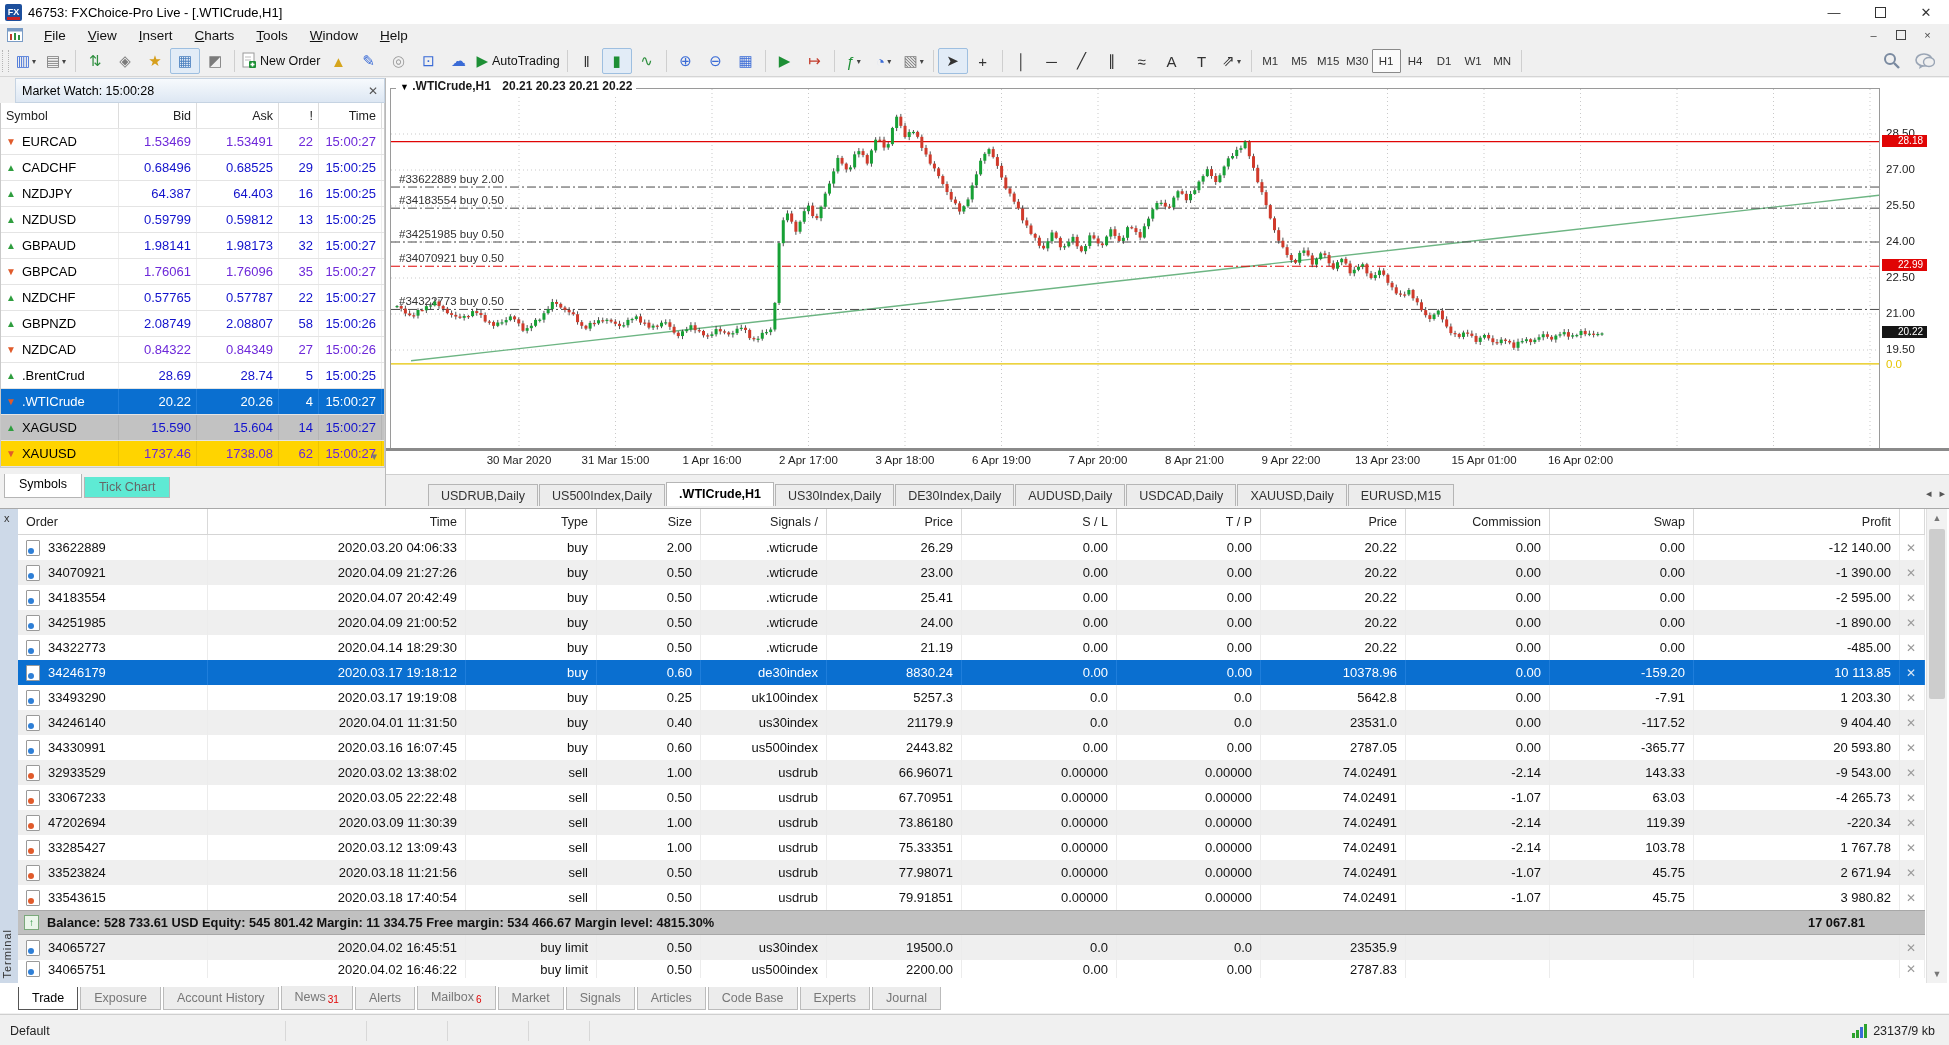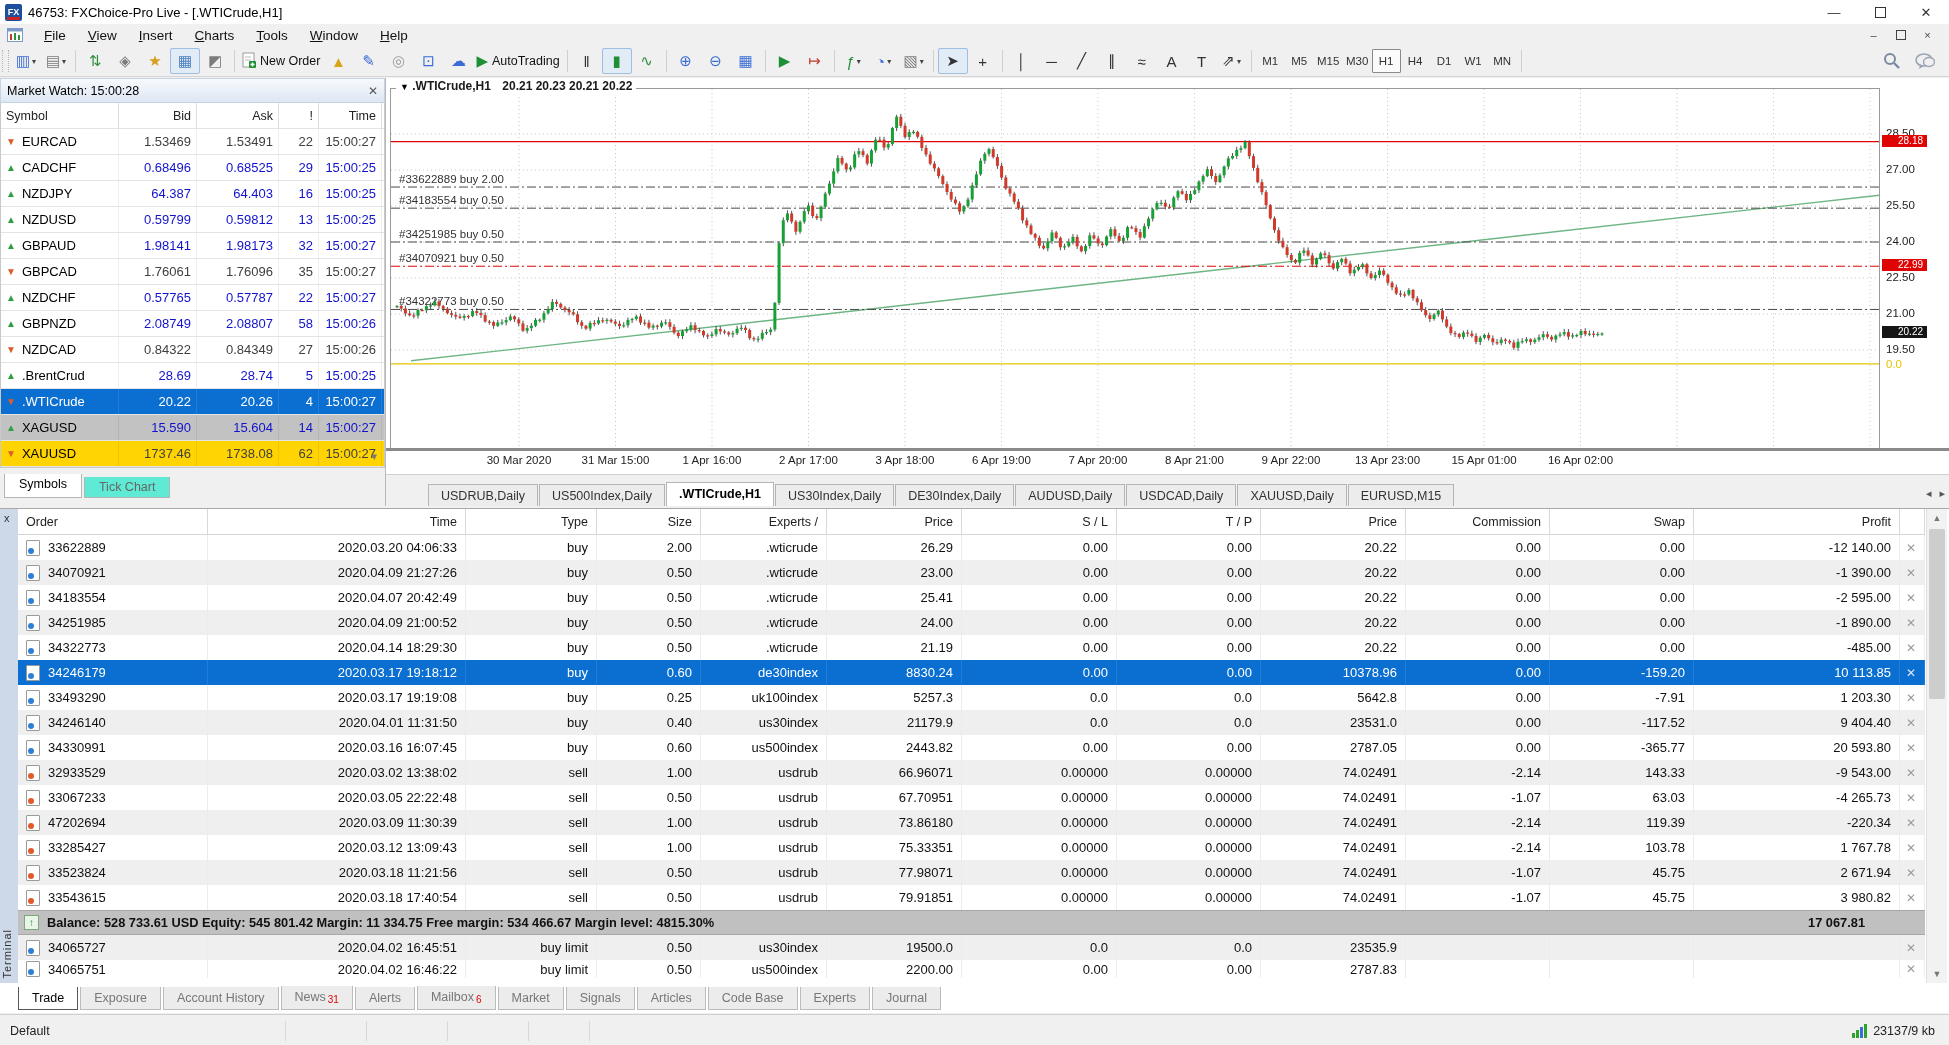--- a/index.html
+++ b/index.html
@@ -24,30 +24,30 @@
   .tb-sep{width:1px;height:22px;background:#cfcfcf;margin:0 4px;}
   .tb-grip{width:5px;height:22px;margin:0 2px;border-left:1px dotted #b5b5b5;border-right:1px dotted #b5b5b5;}
   .tbtn{min-width:24px;height:24px;display:flex;align-items:center;justify-content:center;font-size:15px;border:1px solid transparent;border-radius:2px;padding:0 2px;}
   .tbtn.pressed{background:#e2ecf7;border-color:#9ebfe0;}
   .tbtn .dd{font-size:8px;color:#444;margin-left:2px;}
   .tbtn-label{font-size:12.5px;margin-left:4px;color:#111;}
   .tf{min-width:27px;height:22px;display:flex;align-items:center;justify-content:center;font-size:11.5px;color:#333;border:1px solid transparent;}
   .tf.active{background:#fbfbfb;border-color:#8a8a8a;border-radius:1px;}
   
   #mwatch{position:absolute;left:0;top:78px;width:385px;height:428px;background:#f0f0f0;border-right:1px solid #b9b9b9;}
-  #mw-title{height:23px;background:linear-gradient(#f7fafd,#dde7f3);border:1px solid #c5d3e2;display:flex;align-items:center;padding:0 6px;font-size:12.5px;color:#000;}
+  #mw-title{height:23px;background:linear-gradient(#f7fafd,#dde7f3);border:1px solid #c5d3e2;display:flex;align-items:center;padding:0 6px;font-size:12.5px;color:#000;margin-left:15px;}
   #mw-close{margin-left:auto;color:#555;font-size:12px;}
   #mw-grid{background:#fff;border:1px solid #c9c9c9;border-top:none;}
   .mwr{display:grid;grid-template-columns:118px 78px 82px 40px 63px;height:25px;align-items:center;border-bottom:1px solid #e4e4e4;font-size:13px;}
   .mwr .c{padding:0 5px;text-align:right;overflow:hidden;white-space:nowrap;border-right:1px solid #eee;height:100%;display:flex;align-items:center;justify-content:flex-end;}
   .mwr .sym{justify-content:flex-start;text-align:left;color:#000;}
   .mwr.hdr{font-size:12.5px;color:#222;background:#fff;}
   .mwr.hdr .c{border-right:1px solid #ddd;color:#222;}
   .arrow{font-size:10px;margin-right:6px;}
-  .blue{color:#1212cc;} .red{color:#404040;}
+  .blue{color:#1212cc;} .red{color:#6d28d9;}
   .mwr.sel{background:#0a6fd0;} .mwr.sel .c{color:#fff!important;border-right-color:#1f7edb;}
   .mwr.silver{background:#c2c2c2;} .mwr.silver .c{border-right-color:#b5b5b5;}
   .mwr.gold{background:#ffd400;} .mwr.gold .c{border-right-color:#ecc400;}
   #mw-chev{position:absolute;right:8px;top:372px;color:#777;font-size:11px;}
   #mw-tabs{position:absolute;left:0;bottom:8px;display:flex;align-items:flex-end;padding-left:4px;}
   .ptab{padding:3px 14px;font-size:12.5px;color:#666;border:1px solid #b5b5b5;border-top:none;background:#5eead4;margin-right:2px;}
   .ptab.active{background:#fff;color:#000;border-top:none;height:17px;}
   
   #chartwin{position:absolute;left:386px;top:78px;width:1563px;height:428px;background:#fff;}
   #plot{position:absolute;left:4px;top:10px;width:1488px;height:360px;background:#fff;border:1px solid #9a9a9a;border-bottom:none;}
@@ -1118,21 +1118,21 @@
     <div id="term-strip">
       <div id="term-close">x</div>
       <div id="term-label">Terminal</div>
     </div>
     <div id="ttable">
         <div class="tr thead">
           <div class="tc left">Order</div>
           <div class="tc">Time</div>
           <div class="tc">Type</div>
           <div class="tc">Size</div>
-          <div class="tc">Experts /</div>
+          <div class="tc">Signals /</div>
           <div class="tc">Price</div>
           <div class="tc">S / L</div>
           <div class="tc">T / P</div>
           <div class="tc">Price</div>
           <div class="tc">Commission</div>
           <div class="tc">Swap</div>
           <div class="tc">Profit</div>
           <div class="tc"></div>
         </div>
         <div class="tr">

